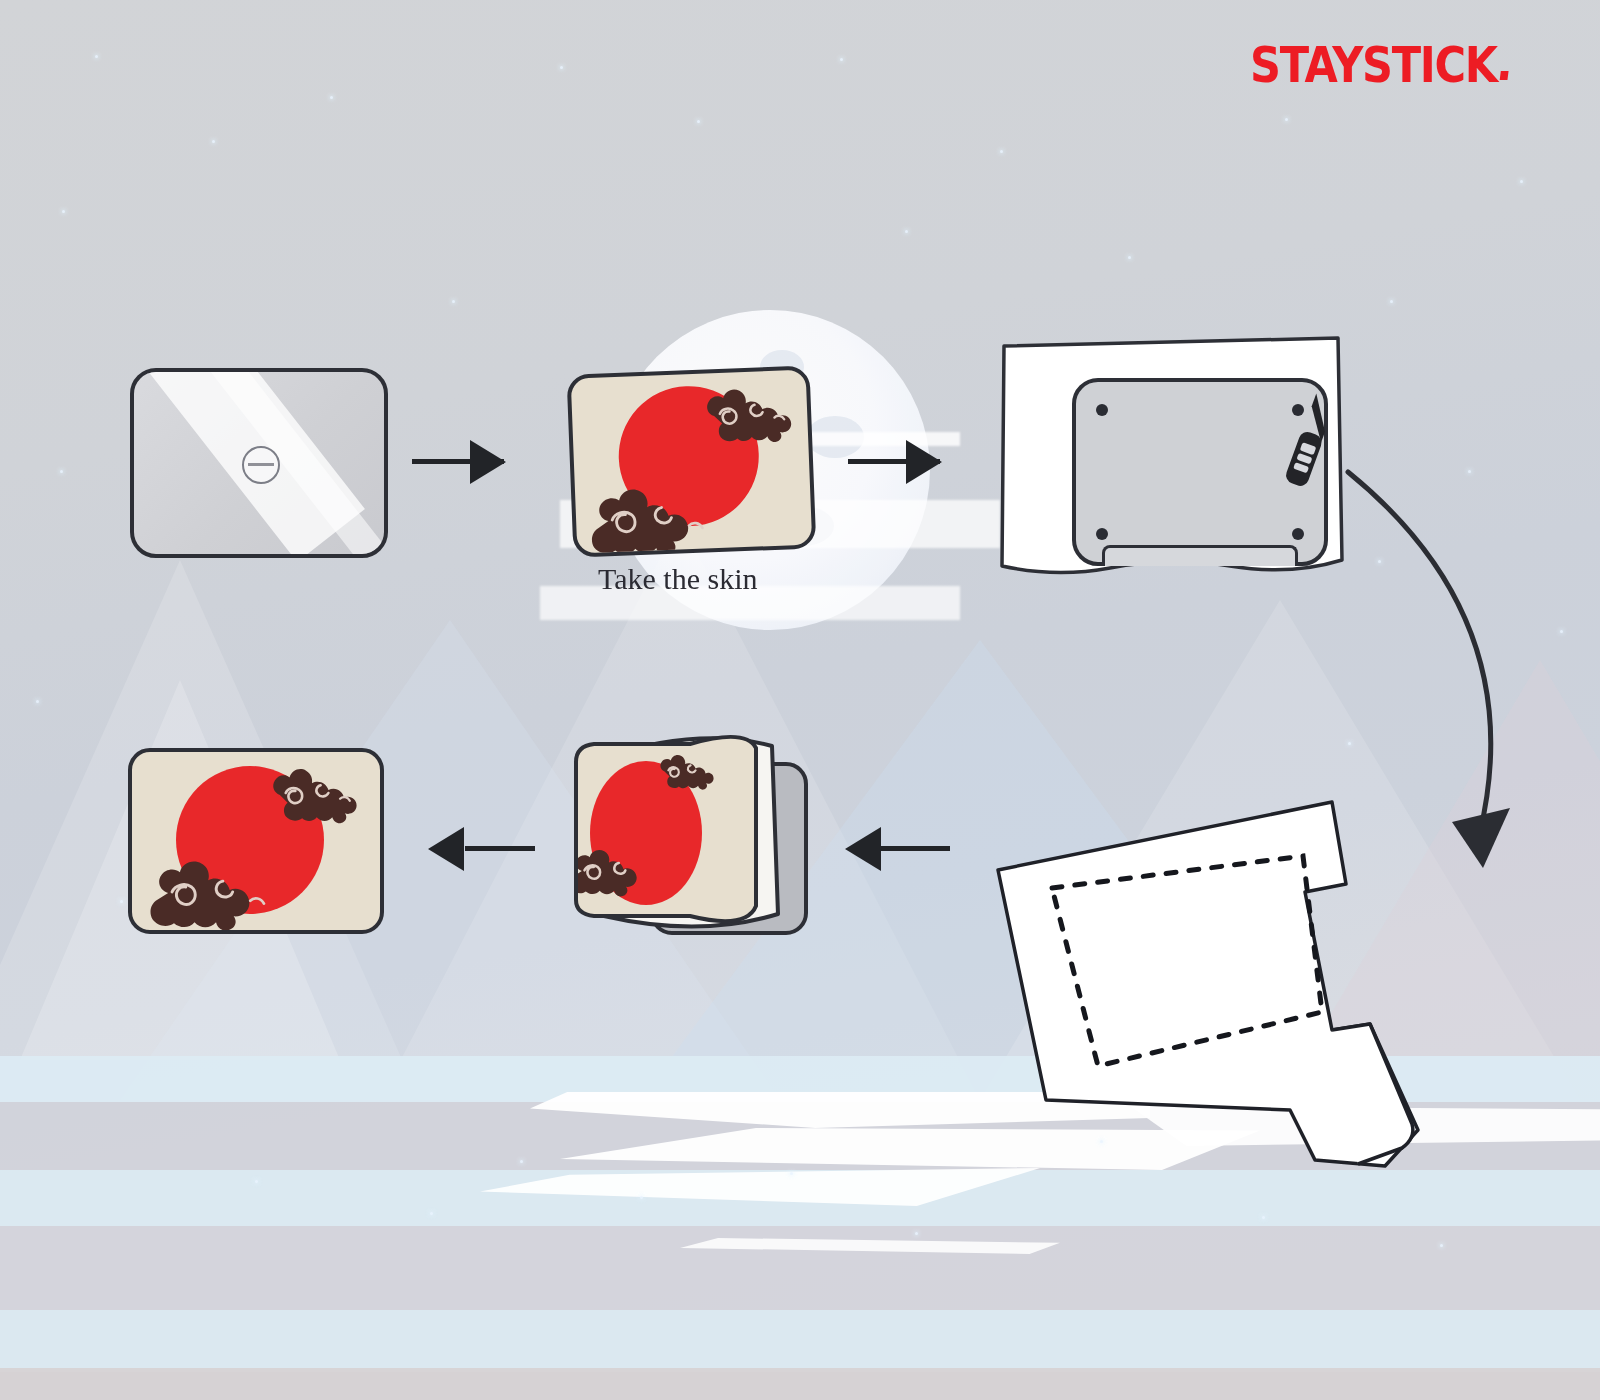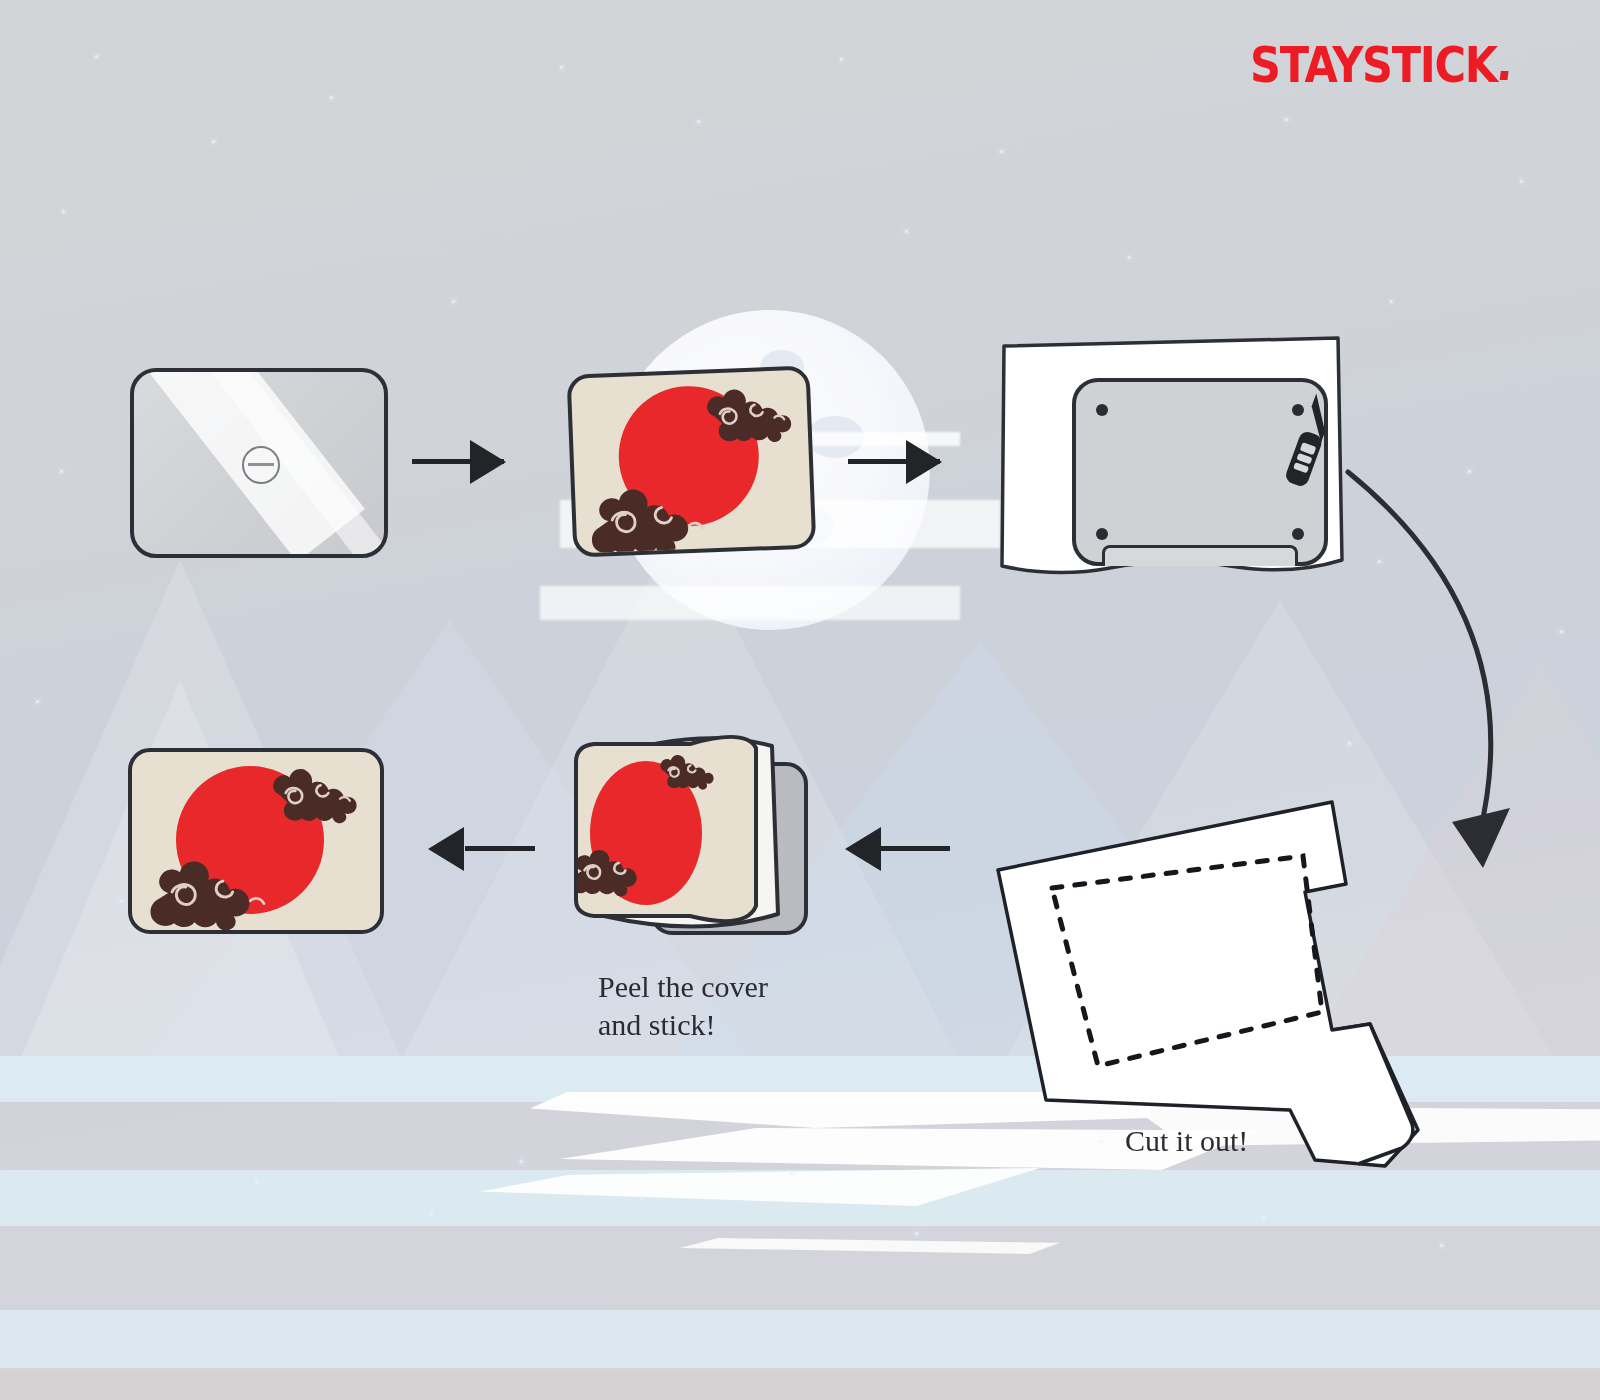--- a/index.html
+++ b/index.html
@@ -297,20 +297,21 @@
         <path fill="none" stroke="#e0cfc6" stroke-width="2.4" stroke-linecap="round" d="M92 42c3-3 8-2 10 2"></path>
       </svg>
       <svg class="cloud-svg" viewBox="0 0 150 90" style="left:6px; top:96px; width:150px; height:86px;">
         <path fill="#4a2b26" d="M24 50c-8-2-12-11-7-18 4-6 13-8 19-3 2-9 13-14 22-9 6 3 9 10 7 17 9-5 20 1 22 10 9-4 19 2 20 12 1 9-7 16-16 15 4 5 2 12-5 14-6 2-12-2-13-8-6 7-16 7-22 0-6 7-15 6-21 1-7 5-17 3-22-4-4-7-2-16 5-20z"></path>
         <path fill="none" stroke="#e0cfc6" stroke-width="3" stroke-linecap="round" d="M42 44c-7-1-11 5-9 11 2 6 10 9 15 5 5-4 5-12 0-16-7-5-17-2-20 5"></path>
         <path fill="none" stroke="#e0cfc6" stroke-width="3" stroke-linecap="round" d="M80 38c-6 1-9 8-5 13 5 5 13 4 15-2"></path>
         <path fill="none" stroke="#e0cfc6" stroke-width="2.8" stroke-linecap="round" d="M108 58c4-4 11-3 14 3"></path>
       </svg>
     </div>
   </div>
+  <div class="caption" style="left:598px; top:560px; width:300px;">Take the skin</div>
 
   <div>
     <div class="arrow-line" style="left:848px; top:459px; width:92px;"></div>
     <div class="arrow-head right" style="left:906px; top:440px;"></div>
   </div>
 
   <div class="step" style="left:990px; top:330px; width:360px; height:260px;">
     <svg viewBox="0 0 360 260" style="position:absolute; left:0; top:0; width:360px; height:260px;">
       <path d="M14 16 L348 8 L352 230 Q300 246 240 236 Q180 226 120 238 Q66 248 12 236 Z" fill="#ffffff" stroke="#2d2f36" stroke-width="3.5" stroke-linejoin="round"></path>
     </svg>
@@ -337,21 +338,20 @@
     <path d="M163 428 L132 382 L190 368 Z" fill="#2b2d33"></path>
   </svg>
 
   <div class="step" style="left:960px; top:780px; width:460px; height:400px;">
     <svg viewBox="0 0 460 400" style="position:absolute; left:0; top:0; width:460px; height:400px;">
       <path d="M38 90 L372 22 L386 104 L345 112 L372 250 L410 244 L458 350 L425 386 L355 380 L330 330 L86 320 Z" fill="#ffffff" stroke="#1f2128" stroke-width="3.5" stroke-linejoin="round"></path>
       <path d="M92 108 L343 76 L362 232 L138 286 Z" fill="none" stroke="#15171d" stroke-width="5" stroke-linecap="round" stroke-dasharray="10 13"></path>
       <path d="M372 250 L410 244 L452 344 Q456 358 442 368 L398 384" fill="#ffffff" stroke="#1f2128" stroke-width="3.5" stroke-linejoin="round"></path>
     </svg>
   </div>
-  <div class="caption" style="left:1125px; top:1122px; width:300px; text-align:left;">Cut it out!</div>
 
   <div>
     <div class="arrow-line" style="left:880px; top:846px; width:70px;"></div>
     <div class="arrow-head left" style="left:845px; top:827px;"></div>
   </div>
 
   <div class="step" style="left:560px; top:730px; width:260px; height:200px;">
 
     <div style="position:absolute; left:90px; top:32px; width:150px; height:165px; background:#b9bbc1; border:4px solid #2d2f36; border-radius:22px;"></div>
 
@@ -375,22 +375,20 @@
         </g>
         <g transform="translate(6,108) scale(0.66)">
           <path fill="#4a2b26" d="M24 50c-8-2-12-11-7-18 4-6 13-8 19-3 2-9 13-14 22-9 6 3 9 10 7 17 9-5 20 1 22 10 9-4 19 2 20 12 1 9-7 16-16 15 4 5 2 12-5 14-6 2-12-2-13-8-6 7-16 7-22 0-6 7-15 6-21 1-7 5-17 3-22-4-4-7-2-16 5-20z"></path>
           <path fill="none" stroke="#e0cfc6" stroke-width="3.8" stroke-linecap="round" d="M42 44c-7-1-11 5-9 11 2 6 10 9 15 5 5-4 5-12 0-16-7-5-17-2-20 5"></path>
           <path fill="none" stroke="#e0cfc6" stroke-width="3.8" stroke-linecap="round" d="M80 38c-6 1-9 8-5 13 5 5 13 4 15-2"></path>
         </g>
       </g>
       <path d="M16 32 Q16 16 34 14 L130 14 Q186 -2 196 18 L196 176 Q186 200 130 186 L34 186 Q16 184 16 170 Z" fill="none" stroke="#2d2f36" stroke-width="4" stroke-linejoin="round"></path>
     </svg>
   </div>
-  <div class="caption" style="left:598px; top:968px; width:320px;">Peel the cover
-and stick!</div>
 
   <div>
     <div class="arrow-line" style="left:465px; top:846px; width:70px;"></div>
     <div class="arrow-head left" style="left:428px; top:827px;"></div>
   </div>
 
   <div class="step" style="left:128px; top:748px; width:255px; height:186px;">
     <div class="skin" style="left:0; top:0; width:248px; height:178px;">
       <div class="sun" style="left:44px; top:14px; width:148px; height:148px;"></div>
       <svg class="cloud-svg" viewBox="0 0 120 70" style="left:118px; top:6px; width:118px; height:68px;">

